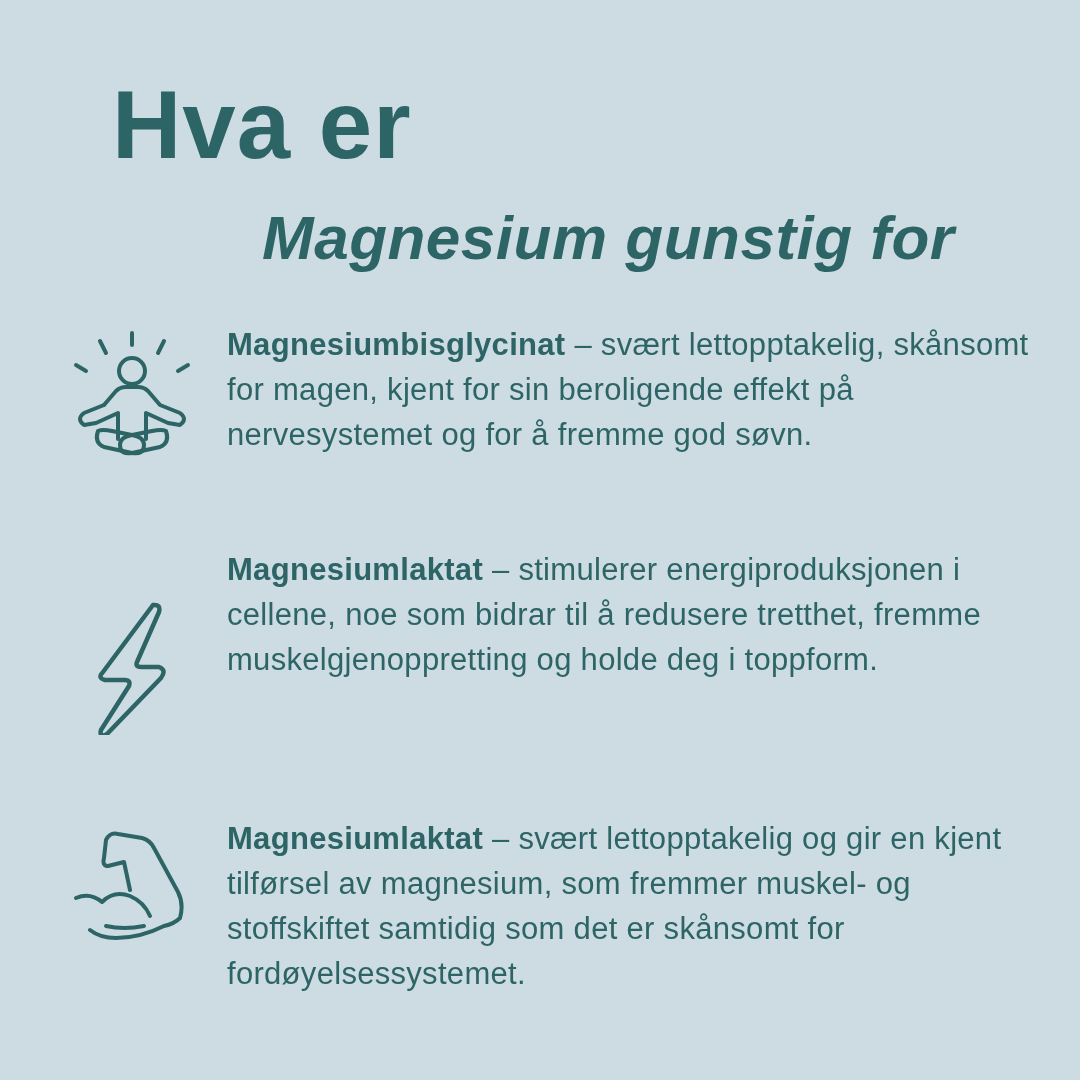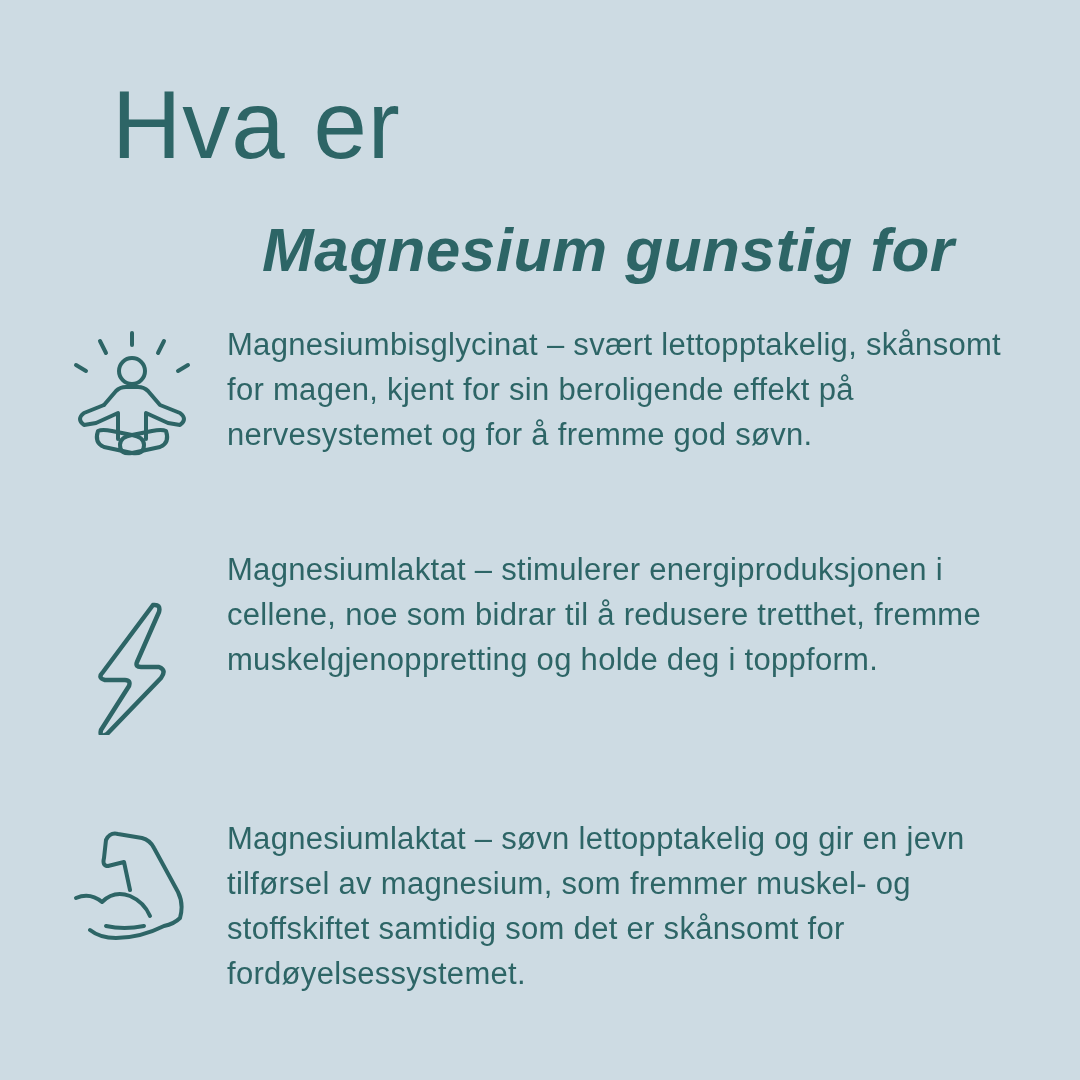--- a/index.html
+++ b/index.html
@@ -1,22 +1,22 @@
 <!DOCTYPE html>
 <html><head>
 <meta charset="utf-8">
 <style>
   html, body { margin:0; padding:0; }
   body { width:1080px; height:1080px; background:#cddbe3; position:relative; overflow:hidden; font-family:"Liberation Sans", sans-serif; color:#2d6566; }
-  .title1 { position:absolute; left:112px; top:72px; font-size:96px; font-weight:400; letter-spacing:1px; line-height:1.1; }
-  .title2 { position:absolute; left:262px; top:204px; font-size:62px; font-weight:700; font-style:italic; line-height:1.1; letter-spacing:0.5px;margin-top:12px; }
+  .title1 { position:absolute; left:112px; top:72px; font-size:96px; font-weight:700; letter-spacing:1px; line-height:1.1; }
+  .title2 { position:absolute; left:262px; top:204px; font-size:62px; font-weight:700; font-style:italic; line-height:1.1; letter-spacing:0.5px; }
   .item { position:absolute; left:0; width:1080px; }
   .item .icon { position:absolute; left:70px; }
   .item .text { position:absolute; left:227px; width:820px; font-size:31px; line-height:45px; letter-spacing:0.3px; }
-  .item .text b { font-weight:400;margin-top:8px; }
+  .item .text b { font-weight:700;margin-top:8px; }
   svg { display:block; }
 </style>
 </head>
 <body>
 
 <div class="title1">Hva er</div>
 <div class="title2">Magnesium gunstig for</div>
 
 <div class="item" style="top:322px;">
   <div class="icon" style="top:5px;">
@@ -46,14 +46,14 @@
 </div>
 
 <div class="item" style="top:816px;">
   <div class="icon" style="top:14px;">
     <svg width="130" height="120" viewBox="0 0 130 120" fill="none" stroke="#2d6566" stroke-width="4" stroke-linecap="round" stroke-linejoin="round">
       <path d="M60 60 L54 32 L38 36 Q32 36 34 28 L36 10 Q40 2 48 4 L72 8 Q80 10 84 18 L108 62 Q114 74 110 88 Q104 94 94 96 Q70 108 46 108 Q30 108 20 100"></path>
       <path d="M6 68 Q20 62 32 72 Q44 60 60 66 Q74 72 80 86"></path>
       <path d="M36 96 Q54 100 74 96"></path>
     </svg>
   </div>
-  <div class="text"><b>Magnesiumlaktat</b><span> – søvn lettopptakelig og gir en jevn tilførsel av magnesium, som fremmer muskel- og stoffskiftet samtidig som det er skånsomt for fordøyelsessystemet.</span></div>
+  <div class="text"><b>Magnesiumlaktat</b><span> – svært lettopptakelig og gir en kjent tilførsel av magnesium, som fremmer muskel- og stoffskiftet samtidig som det er skånsomt for fordøyelsessystemet.</span></div>
 </div>
 
 </body></html>

